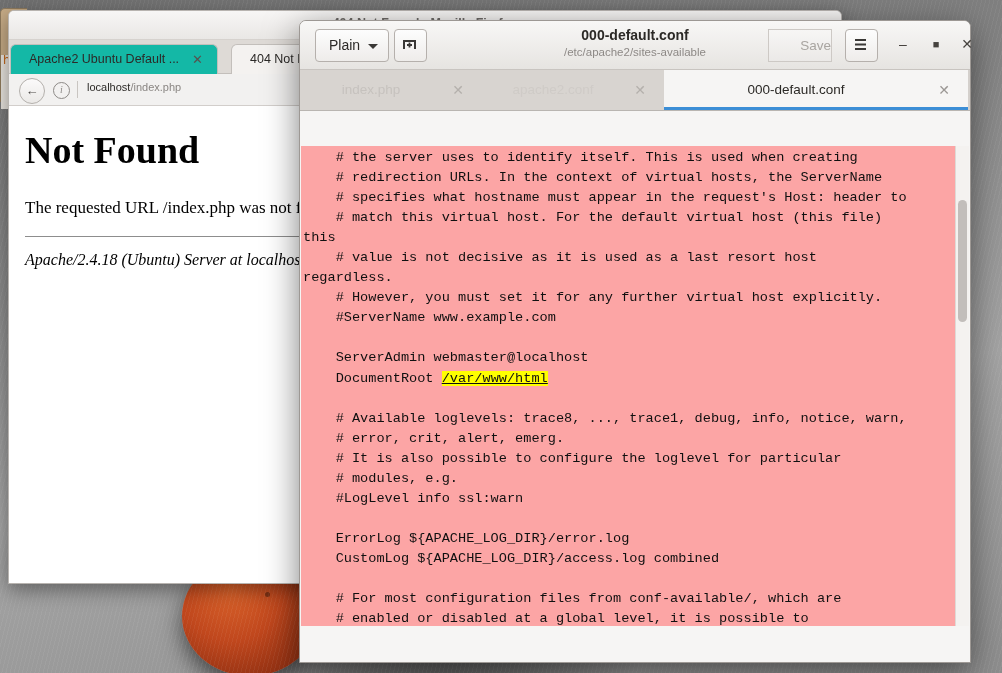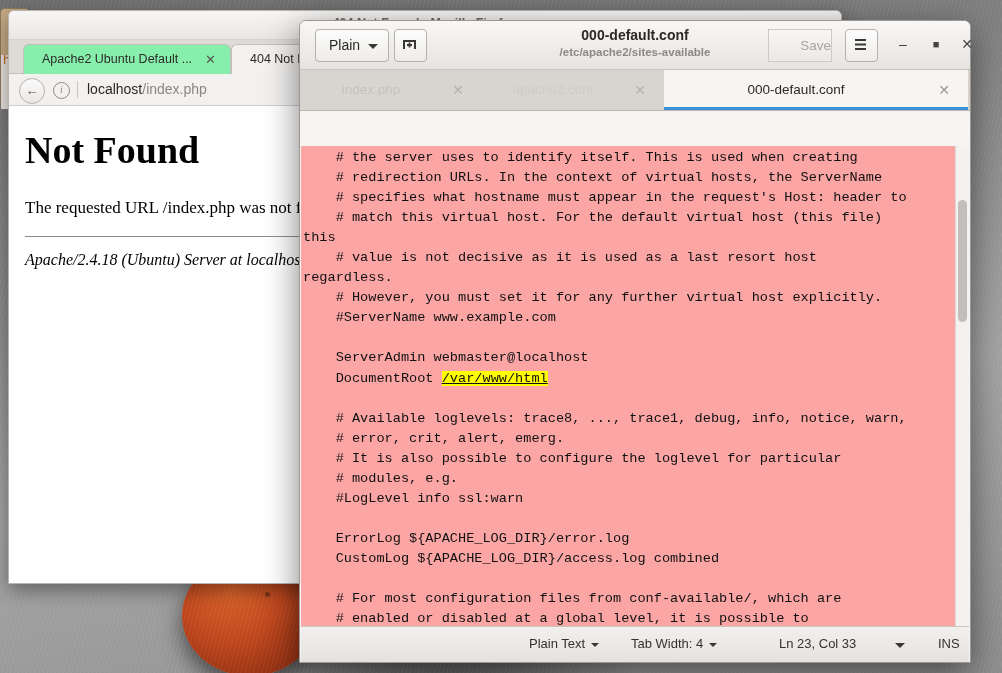--- a/index.html
+++ b/index.html
@@ -68,41 +68,41 @@
   #ff-close{right:12px;}
 
   #ff-tabs{
     position:relative;height:33px;background:#dedad6;
     border-bottom:1px solid #c3bfbb;
   }
   .ff-tab{
     position:absolute;top:4px;height:29px;border-radius:6px 6px 0 0;
     font-size:12.5px;color:#2c2a28;line-height:29px;cursor:pointer;
   }
-  #ff-tab-0{left:14px;width:206px;background:#86efac;border:1px solid #c3bfbb;border-bottom:none;}
+  #ff-tab-0{left:1px;width:206px;background:#14b8a6;border:1px solid #c3bfbb;border-bottom:none;}
   #ff-tab-1{left:222px;width:206px;background:#f4f2f0;border:1px solid #c3bfbb;border-bottom:none;}
   .ff-tab-label{position:absolute;left:18px;top:0;white-space:nowrap;overflow:hidden;}
   .ff-tab-x{position:absolute;right:14px;top:0;color:#56534f;font-size:13px;}
 
   #ff-navbar{
     position:relative;height:32px;background:#f2f1f0;border-bottom:1px solid #d2cecb;
   }
   #ff-back{
     position:absolute;left:10px;top:4px;width:24px;height:24px;border-radius:50%;
     border:1px solid #b4b0ac;background:linear-gradient(#fbfafa,#ebe9e7);
     color:#4a4745;font-size:13px;text-align:center;line-height:23px;cursor:pointer;
   }
   #ff-ident{
     position:absolute;left:44px;top:8px;width:15px;height:15px;border-radius:50%;
     border:1.4px solid #8d8a87;color:#8d8a87;font-size:10px;font-style:italic;
     text-align:center;line-height:14px;font-family:"Liberation Serif",serif;
   }
   #ff-sep{position:absolute;left:68px;top:7px;width:1px;height:17px;background:#c9c5c1;}
   #ff-url{
-    position:absolute;left:78px;top:7px;font-size:14px;color:#2b2926;
+    position:absolute;left:78px;top:7px;font-size:11px;color:#2b2926;
   }
   #ff-url .dim{color:#8a8683;}
 
   #ff-content{
     position:absolute;left:0;right:0;top:94px;bottom:0;background:#ffffff;
     border-top:1px solid #d2cecb;overflow:hidden;
   }
   #ff-h1{
     margin:22px 0 0 16px;font-family:"Liberation Serif",serif;
     font-size:38px;font-weight:bold;color:#000;
@@ -145,21 +145,21 @@
     position:absolute;left:94px;top:8px;width:31px;height:31px;
     border:1px solid #b5b0ac;border-radius:4px;
     background:linear-gradient(#fdfdfd,#eeecea);cursor:pointer;
   }
   #ge-title{
     position:absolute;left:0;right:0;top:6px;text-align:center;
     font-size:14px;font-weight:bold;color:#2b2926;
   }
   #ge-subtitle{
     position:absolute;left:0;right:0;top:25px;text-align:center;
-    font-size:11.5px;color:#8d8986;font-weight:bold;
+    font-size:11.5px;color:#8d8986;
   }
   #ge-save{
     position:absolute;right:138px;top:8px;width:62px;height:31px;
     border:1px solid #cdc9c5;border-radius:0;
     background:linear-gradient(#f7f6f5,#ebe9e7);
     font-size:13.5px;color:#a9a5a1;text-align:right;line-height:31px;cursor:default;
   }
   #ge-menu{
     position:absolute;right:92px;top:8px;width:31px;height:31px;
     border:1px solid #b5b0ac;border-radius:4px;
@@ -352,20 +352,13 @@
     # after it has been globally disabled with "a2disconf".
     #Include conf-available/serve-cgi-bin.conf
 &lt;/VirtualHost&gt;
 &nbsp;
 # vim: syntax=apache ts=4 sw=4 sts=4 sr noet</div>
     <div id="ge-scroll-track">
       <div id="ge-scroll-thumb"></div>
     </div>
   </div>
 
-  <div id="ge-status">
-    <div class="ge-st" id="st-lang"><span>Plain Text</span><span class="ge-st-arrow"></span></div>
-    <div class="ge-st" id="st-tabw"><span>Tab Width: 4</span><span class="ge-st-arrow"></span></div>
-    <div class="ge-st" id="st-pos">Ln 23, Col 33</div>
-    <div id="st-posarrow" style="position:absolute"></div>
-    <div class="ge-st" id="st-ins">INS</div>
-  </div>
 </div>
 
 </body></html>

